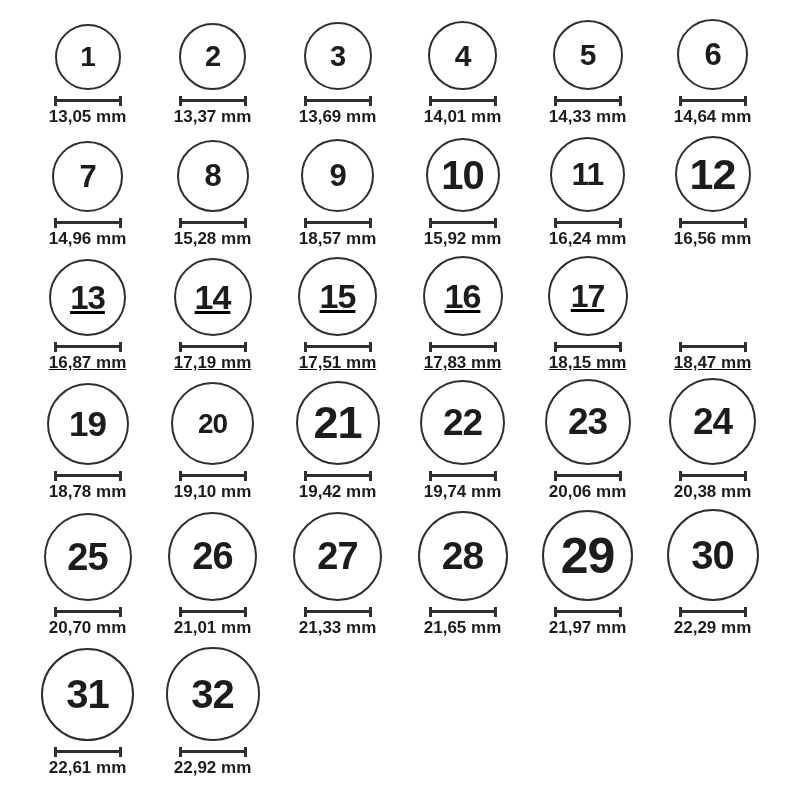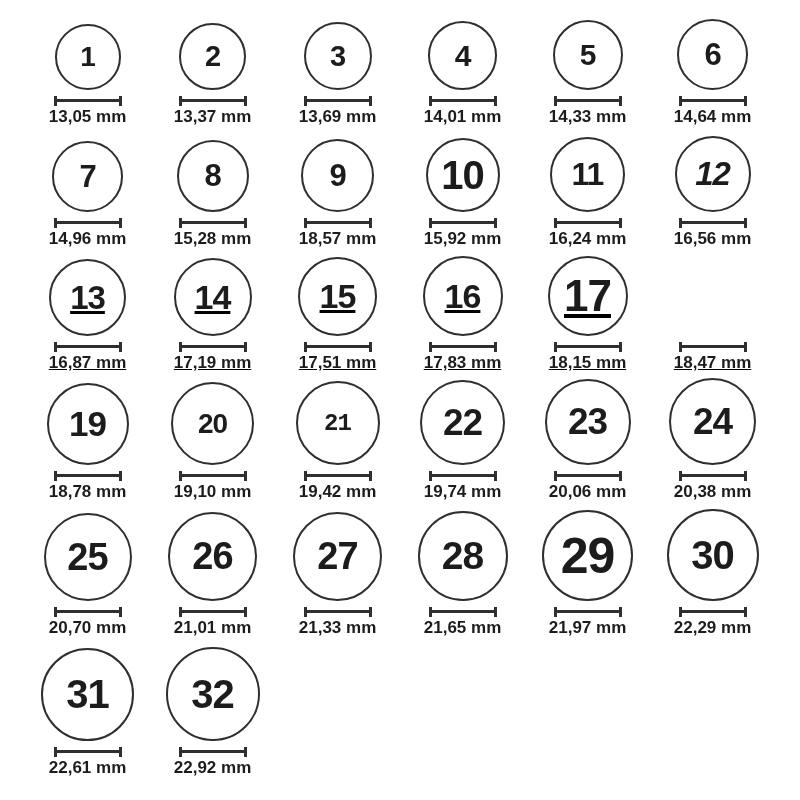--- a/index.html
+++ b/index.html
@@ -129,21 +129,21 @@
         <div class="label">15,92 mm</div>
       </div>
       <div class="cell">
         <div class="circle" style="width: 75px; height: 75px; font-size: 32px;">
           <span>11</span>
         </div>
         <div class="measure"></div>
         <div class="label">16,24 mm</div>
       </div>
       <div class="cell">
-        <div class="circle" style="width: 76px; height: 76px; font-size: 33px; font-style: italic;">
+        <div class="circle" style="width: 76px; height: 76px; font-size: 43px;">
           <span>12</span>
         </div>
         <div class="measure"></div>
         <div class="label">16,56 mm</div>
       </div>
     </div>
     <div class="row" style="height: 124px; text-decoration: underline;">
       <div class="cell">
         <div class="circle" style="width: 77px; height: 77px; font-size: 33px;">
           <span>13</span>
@@ -166,21 +166,21 @@
         <div class="label">17,51 mm</div>
       </div>
       <div class="cell">
         <div class="circle" style="width: 80px; height: 80px; font-size: 34px;">
           <span>16</span>
         </div>
         <div class="measure"></div>
         <div class="label">17,83 mm</div>
       </div>
       <div class="cell">
-        <div class="circle" style="width: 80px; height: 80px; font-size: 44px;">
+        <div class="circle" style="width: 80px; height: 80px; font-size: 32px;">
           <span>17</span>
         </div>
         <div class="measure"></div>
         <div class="label">18,15 mm</div>
       </div>
       <div class="cell">
         <div class="measure"></div>
         <div class="label">18,47 mm</div>
       </div>
     </div>
@@ -193,21 +193,21 @@
         <div class="label">18,78 mm</div>
       </div>
       <div class="cell">
         <div class="circle" style="width: 83px; height: 83px; font-size: 28px;">
           <span>20</span>
         </div>
         <div class="measure"></div>
         <div class="label">19,10 mm</div>
       </div>
       <div class="cell">
-        <div class="circle" style="width: 84px; height: 84px; font-size: 24px; font-family: Liberation Mono, monospace;">
+        <div class="circle" style="width: 84px; height: 84px; font-size: 45px;">
           <span>21</span>
         </div>
         <div class="measure"></div>
         <div class="label">19,42 mm</div>
       </div>
       <div class="cell">
         <div class="circle" style="width: 85px; height: 85px; font-size: 37px;">
           <span>22</span>
         </div>
         <div class="measure"></div>

